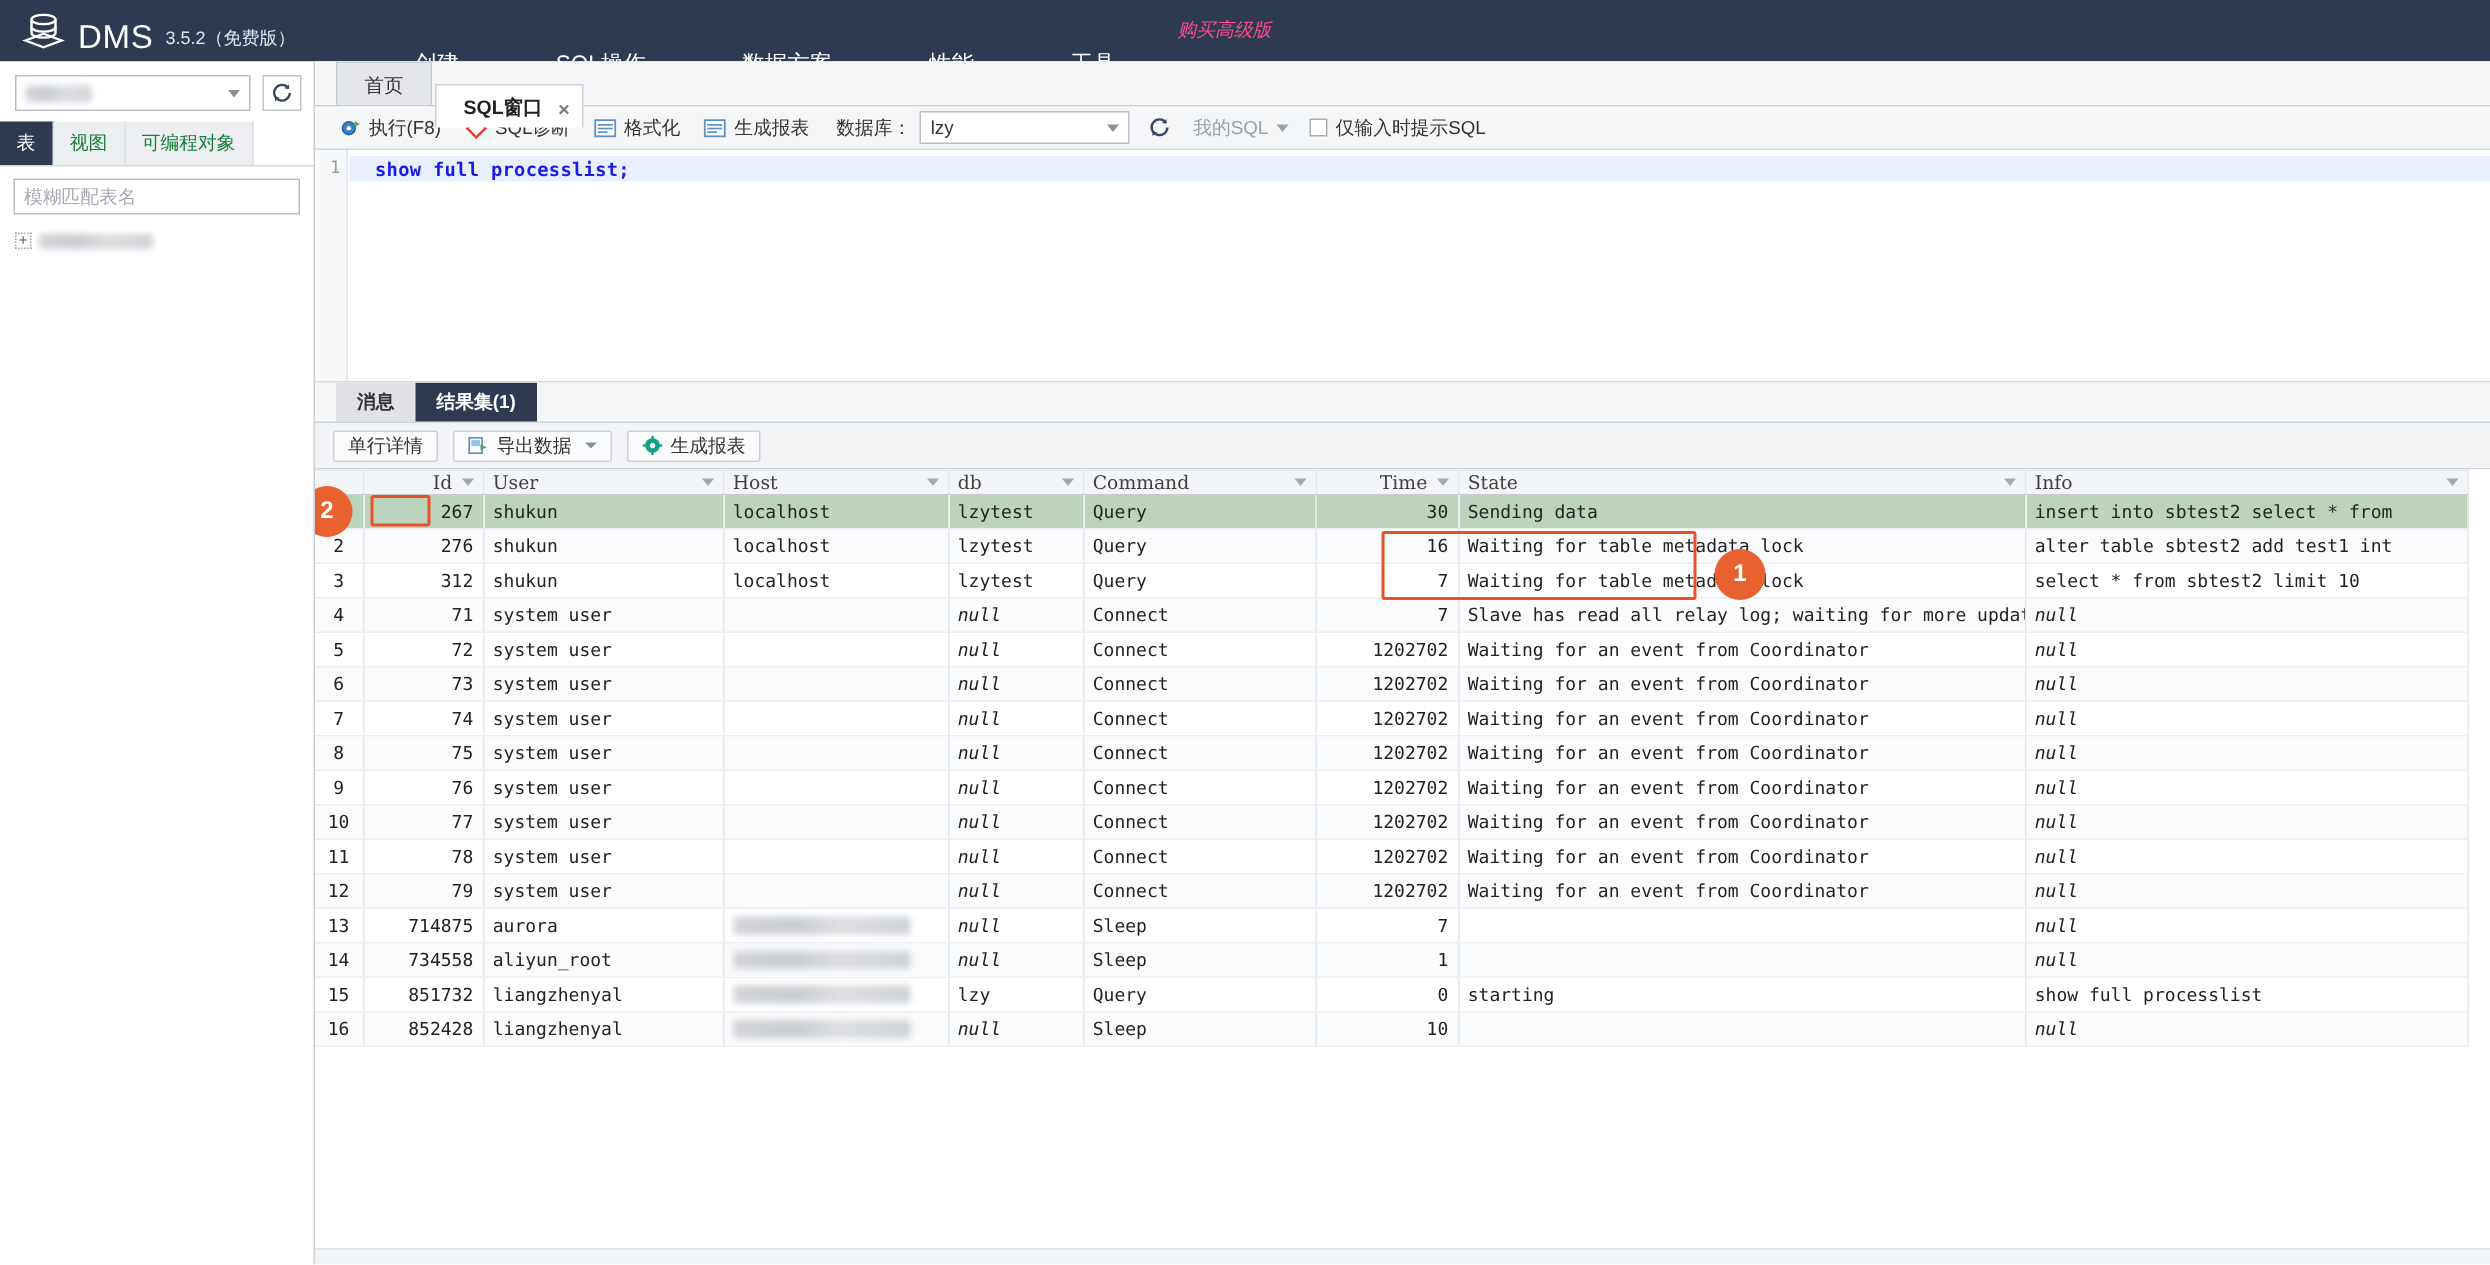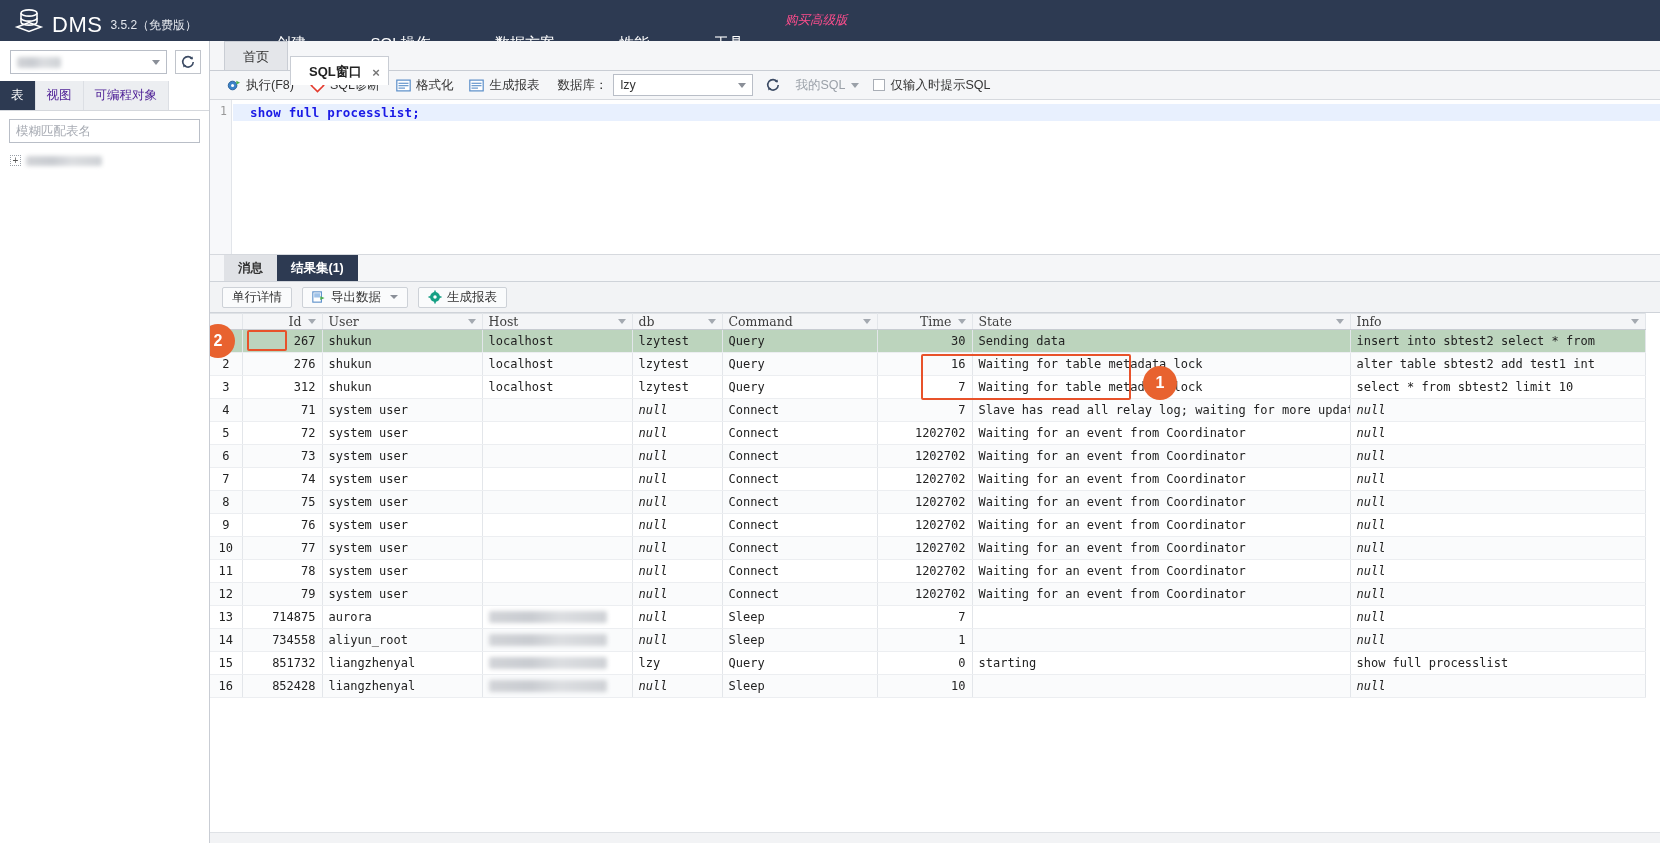--- a/index.html
+++ b/index.html
@@ -65,21 +65,21 @@
     position: absolute; right: 6px; top: 50%; margin-top: -2px;
     width: 0; height: 0; border-left: 4px solid transparent; border-right: 4px solid transparent;
     border-top: 5px solid #8a8f98;
   }
   .sb-refresh {
     width: 26px; height: 24px; border: 1px solid #c0c4cb; background: #fff;
     display: flex; align-items: center; justify-content: center; cursor: pointer;
   }
   .sb-tabs { display: flex; border-bottom: 1px solid #d5d8dd; }
   .sb-tab {
-    padding: 6px 11px; font-size: 12.5px; background: #eceef1; color: #4c1d95;
+    padding: 6px 11px; font-size: 12.5px; background: #eceef1; color: #15803d;
     border-right: 1px solid #dcdfe4; cursor: pointer; line-height: 1.35;
   }
   .sb-tab.active { background: #2d3a52; color: #fff; }
   .sb-filter { padding: 8px 9px 6px 9px; }
   .sb-filter input {
     width: 100%; height: 24px; border: 1px solid #b9bec7; padding: 0 6px;
     font-size: 12.5px; color: #333; font-family: "Liberation Sans", sans-serif;
     background: #fff; outline: none;
   }
   .sb-filter input::placeholder { color: #a7abb3; }

